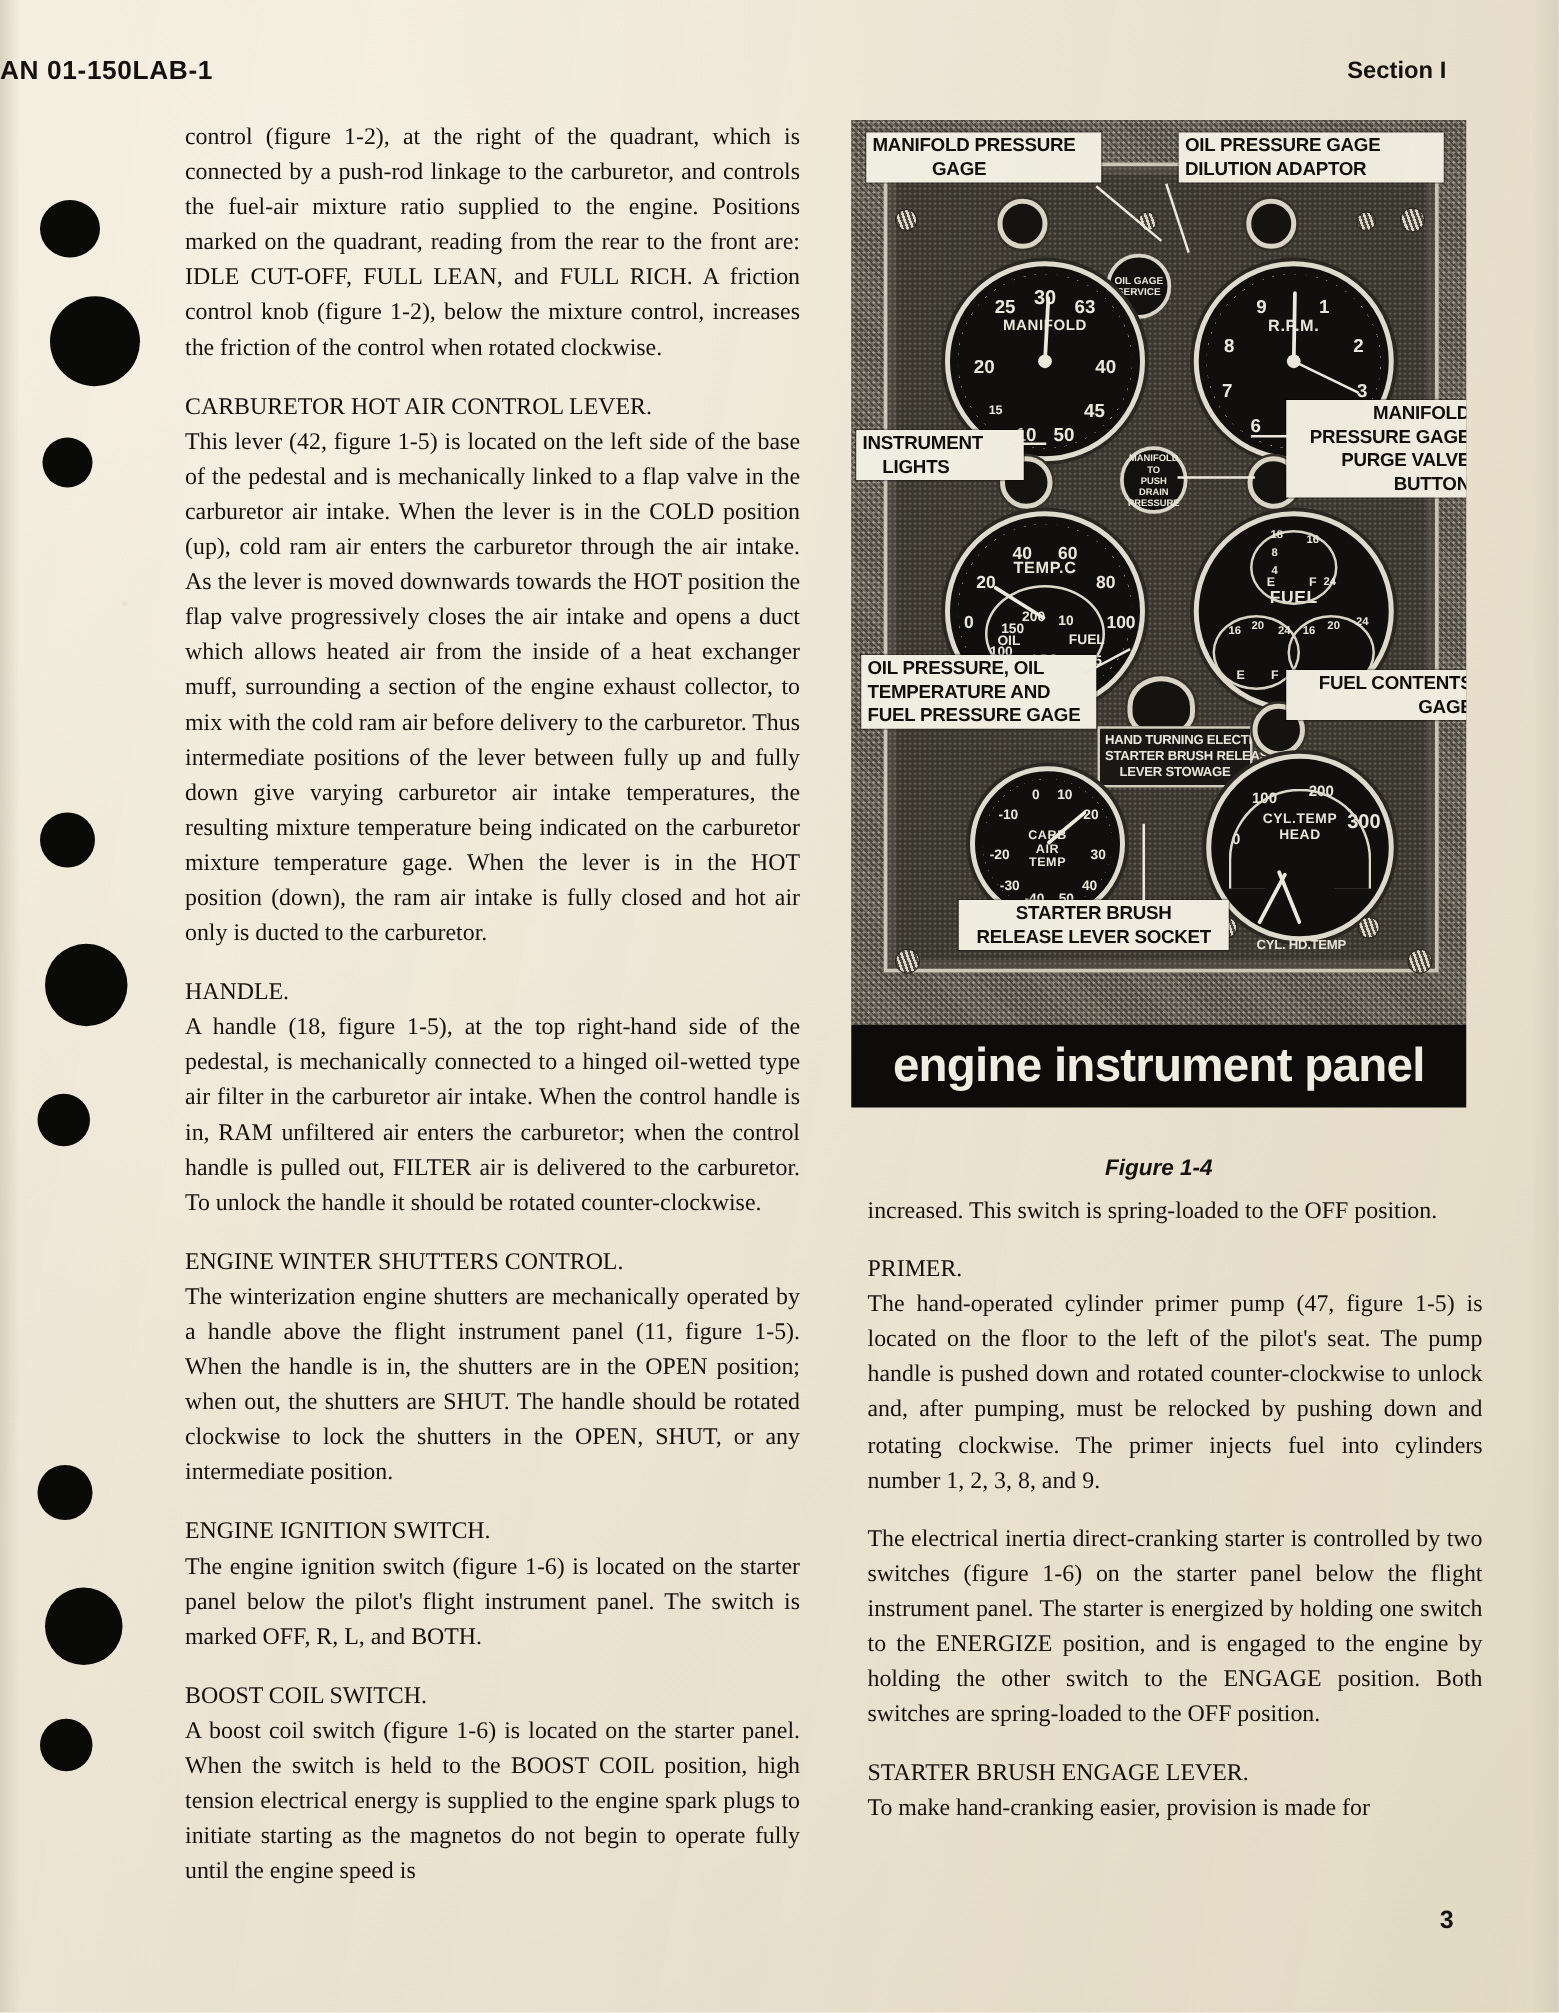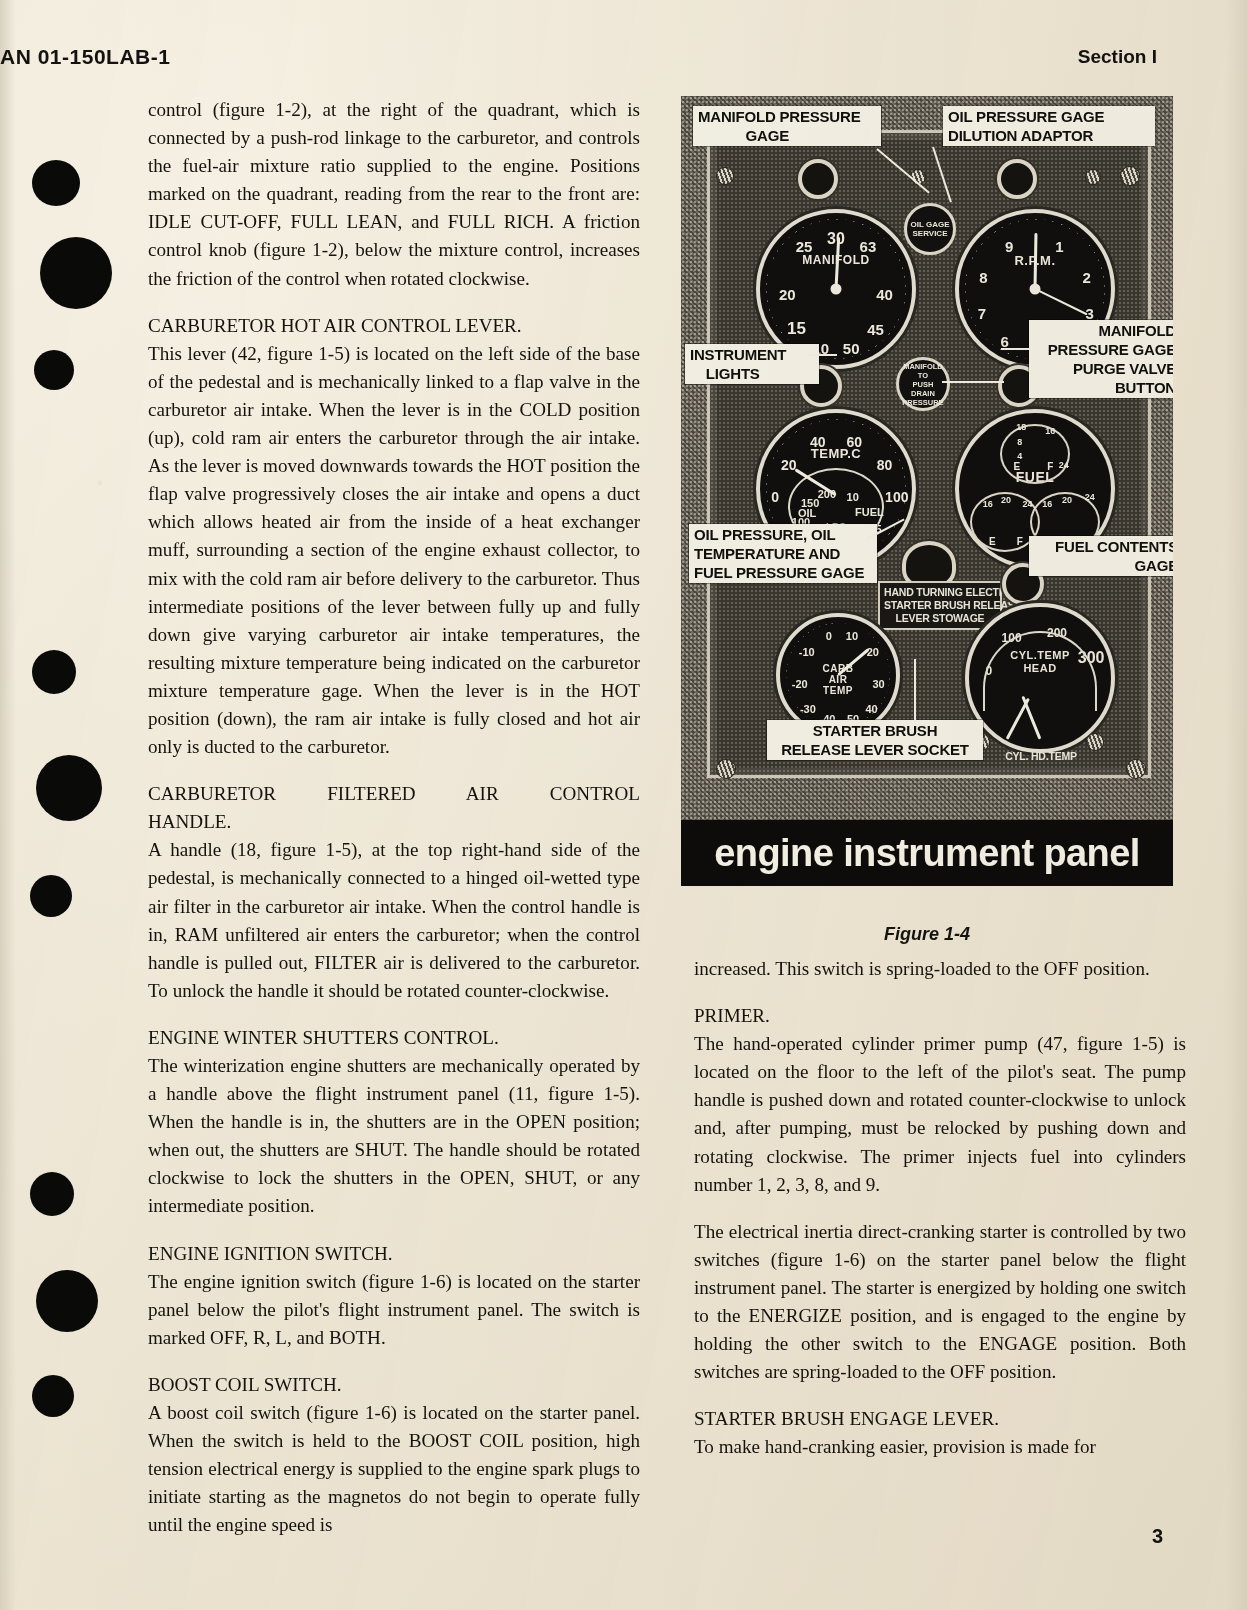--- a/index.html
+++ b/index.html
@@ -187,21 +187,20 @@
     <div class="hdr-title">AN 01-150LAB-1</div>
     <div class="hdr-section">Section I</div>
   </div>
 
   <div class="col" id="col-left">
     <p class="body-p">control (figure 1-2), at the right of the quadrant, which is connected by a push-rod linkage to the carburetor, and controls the fuel-air mixture ratio supplied to the engine. Positions marked on the quadrant, reading from the rear to the front are: IDLE CUT-OFF, FULL LEAN, and FULL RICH. A friction control knob (figure 1-2), below the mixture control, increases the friction of the control when rotated clockwise.</p>
     <div class="gap"></div>
     <p class="head-p">CARBURETOR HOT AIR CONTROL LEVER.</p>
     <p class="body-p">This lever (42, figure 1-5) is located on the left side of the base of the pedestal and is mechanically linked to a flap valve in the carburetor air intake. When the lever is in the COLD position (up), cold ram air enters the carburetor through the air intake. As the lever is moved downwards towards the HOT position the flap valve progressively closes the air intake and opens a duct which allows heated air from the inside of a heat exchanger muff, surrounding a section of the engine exhaust collector, to mix with the cold ram air before delivery to the carburetor. Thus intermediate positions of the lever between fully up and fully down give varying carburetor air intake temperatures, the resulting mixture temperature being indicated on the carburetor mixture temperature gage. When the lever is in the HOT position (down), the ram air intake is fully closed and hot air only is ducted to the carburetor.</p>
     <div class="gap"></div>
-    <p class="head-p spread">CARBURETOR FILTERED AIR CONTROL</p>
     <p class="head-p">HANDLE.</p>
     <p class="body-p">A handle (18, figure 1-5), at the top right-hand side of the pedestal, is mechanically connected to a hinged oil-wetted type air filter in the carburetor air intake. When the control handle is in, RAM unfiltered air enters the carburetor; when the control handle is pulled out, FILTER air is delivered to the carburetor. To unlock the handle it should be rotated counter-clockwise.</p>
     <div class="gap"></div>
     <p class="head-p">ENGINE WINTER SHUTTERS CONTROL.</p>
     <p class="body-p">The winterization engine shutters are mechanically operated by a handle above the flight instrument panel (11, figure 1-5). When the handle is in, the shutters are in the OPEN position; when out, the shutters are SHUT. The handle should be rotated clockwise to lock the shutters in the OPEN, SHUT, or any intermediate position.</p>
     <div class="gap"></div>
     <p class="head-p">ENGINE IGNITION SWITCH.</p>
     <p class="body-p">The engine ignition switch (figure 1-6) is located on the starter panel below the pilot's flight instrument panel. The switch is marked OFF, R, L, and BOTH.</p>
     <div class="gap"></div>
     <p class="head-p">BOOST COIL SWITCH.</p>
@@ -212,34 +211,34 @@
     <div class="fig-photo">
       <div class="panel-frame">
 
         <div class="screw" style="left:6px;top:34px;width:16px;height:16px;"></div>
         <div class="knob" style="left:88px;top:26px;width:32px;height:32px;"></div>
         <div class="screw" style="left:200px;top:36px;width:14px;height:14px;"></div>
         <div class="knob" style="left:287px;top:26px;width:32px;height:32px;"></div>
         <div class="screw" style="left:375px;top:36px;width:14px;height:14px;"></div>
         <div class="screw" style="left:410px;top:33px;width:18px;height:18px;"></div>
 
-        <div class="oil-badge" style="left:194px;top:70px;width:46px;height:46px;">
+        <div class="oil-badge" style="left:175px;top:70px;width:46px;height:46px;">
           <span style="white-space:pre;">OIL GAGE
 SERVICE</span>
         </div>
 
         <div class="gauge" style="left:46px;top:76px;width:152px;height:152px;">
           <div class="tick-ring"></div>
           <div class="gname" style="top:40px;font-size:12px;">MANIFOLD</div>
           <div class="num" style="left:50%;top:26px;font-size:16px;">30</div>
           <div class="num" style="left:29%;top:33px;font-size:15px;">25</div>
           <div class="num" style="left:71%;top:33px;font-size:15px;">63</div>
           <div class="num" style="left:18%;top:53%;font-size:15px;">20</div>
           <div class="num" style="left:82%;top:53%;font-size:15px;">40</div>
-          <div class="num" style="left:24%;top:76%;font-size:17px;">15</div>
+          <div class="num" style="left:24%;top:76%;font-size:10px;">15</div>
           <div class="num" style="left:76%;top:76%;font-size:15px;">45</div>
           <div class="num" style="left:40%;top:89%;font-size:15px;">10</div>
           <div class="num" style="left:60%;top:89%;font-size:15px;">50</div>
           <div class="needle" style="height:52px;margin-top:-52px;transform:translateX(-50%) rotate(3deg);"></div>
           <div class="hub"></div>
         </div>
 
         <div class="gauge" style="left:245px;top:76px;width:152px;height:152px;">
           <div class="tick-ring"></div>
           <div class="gname" style="top:40px;font-size:13px;">R.P.M.</div>

